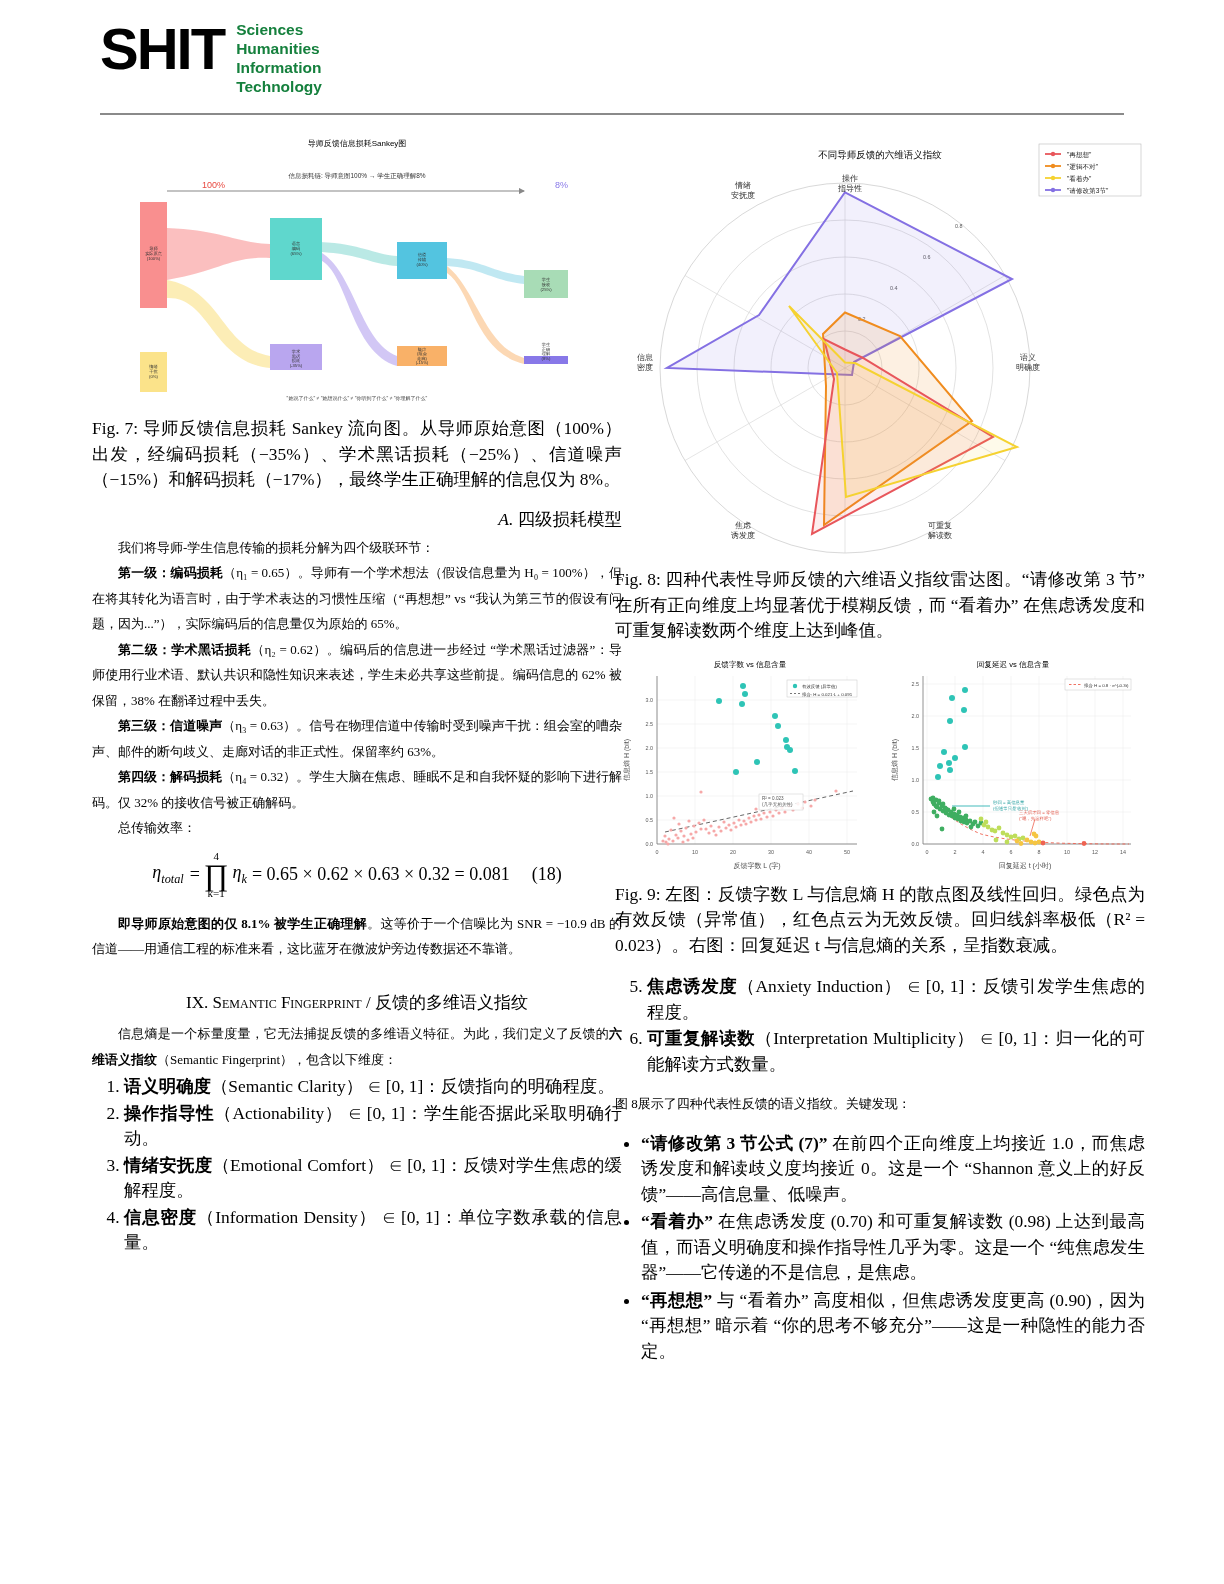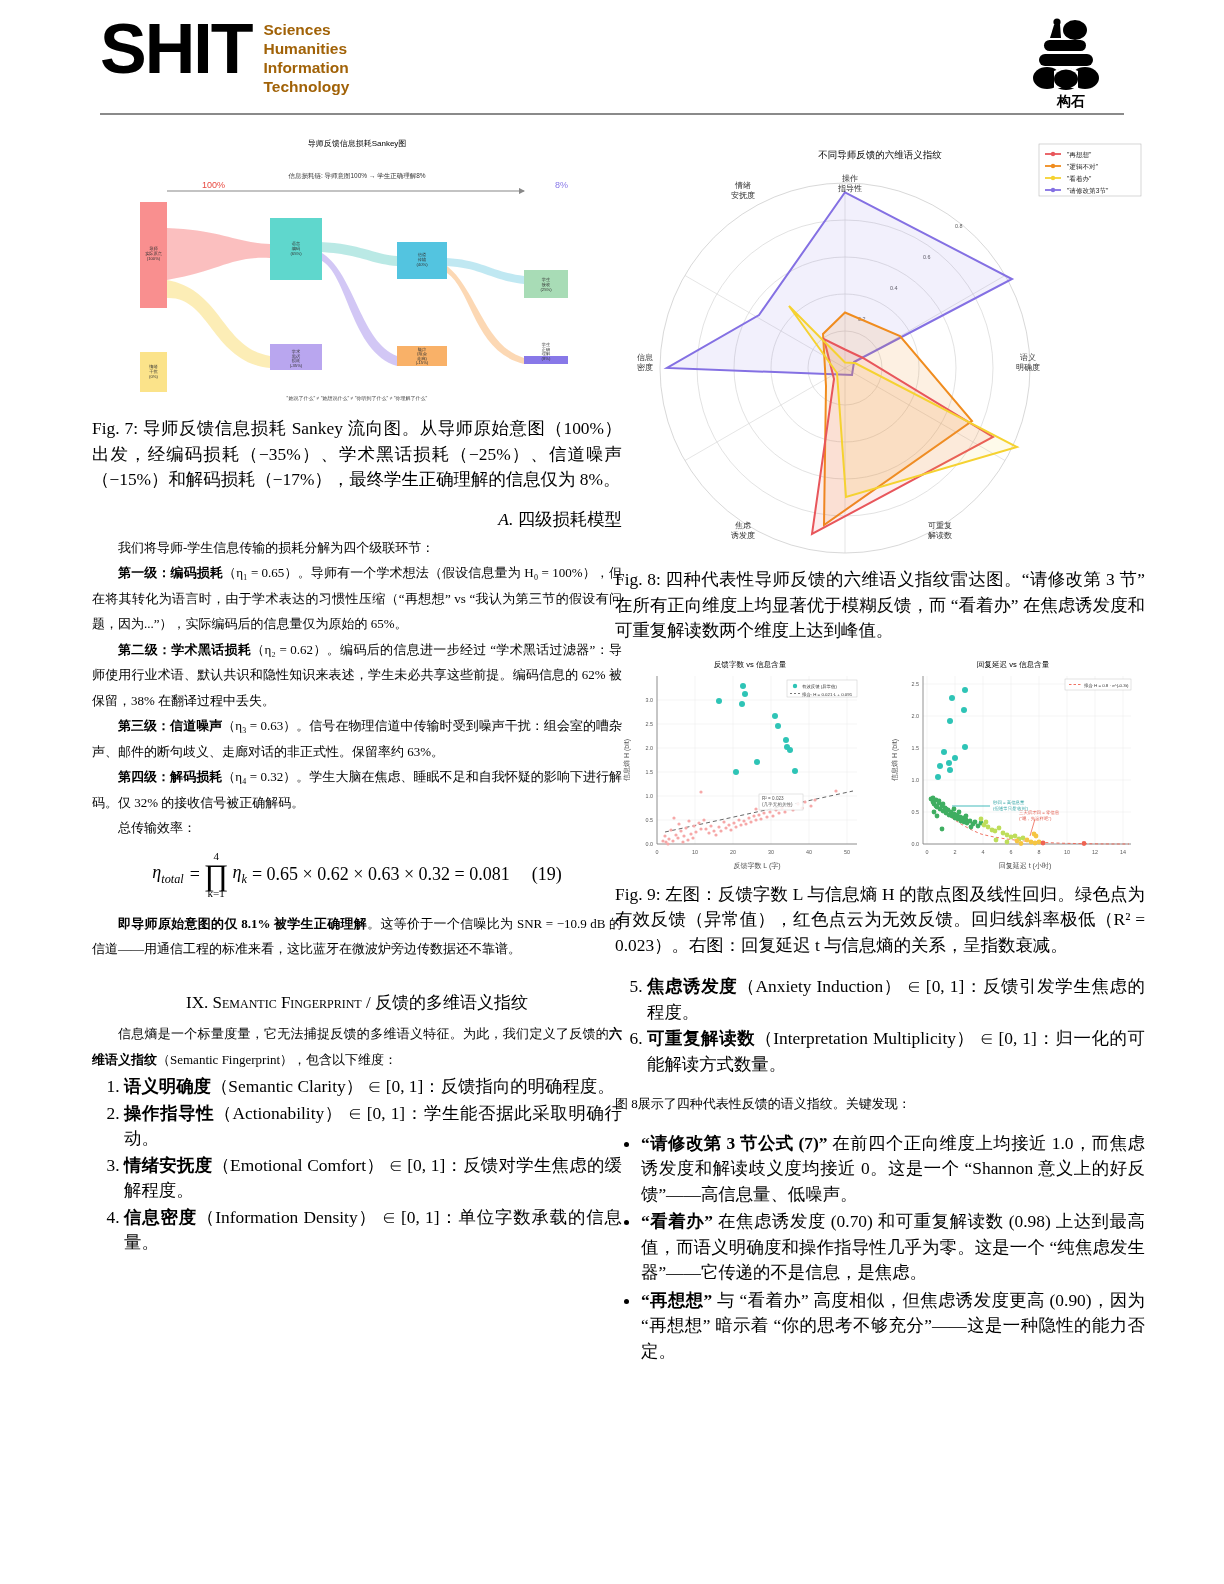--- a/index.html
+++ b/index.html
@@ -10,27 +10,27 @@
     position:relative;
     overflow:hidden;
   }
   .page{position:absolute;inset:0;}
 
   
   .masthead{position:absolute;left:100px;top:14px;width:1024px;height:106px;}
   .logo-wrap{position:absolute;left:0;top:0;display:flex;align-items:flex-start;}
   .logo-shit{
     font-family:"Liberation Sans", sans-serif;
-    font-weight:bold;font-size:70px;line-height:70px;letter-spacing:-2px;
+    font-weight:bold;font-size:58px;line-height:70px;letter-spacing:-2px;
     color:#000;
   }
   .logo-sub{
     font-family:"Liberation Sans", sans-serif;
     font-weight:bold;font-size:15.5px;line-height:19px;
-    margin-left:12px;margin-top:6px;color:#a16207;
+    margin-left:12px;margin-top:6px;color:#15803d;
   }
   .rule{position:absolute;left:100px;top:113px;width:1024px;height:2px;background:#8a8a8a;}
 
   .brand-right{position:absolute;left:1030px;top:16px;width:82px;text-align:center;}
   .brand-right .cn{font-family:"Liberation Sans", sans-serif;font-size:14px;font-weight:bold;margin-top:1px;}
 
   
   .col-left{position:absolute;left:92px;top:130px;width:530px;}
   .col-right{position:absolute;left:615px;top:136px;width:530px;}
 
@@ -73,35 +73,20 @@
       <div class="logo-shit">SHIT</div>
       <div class="logo-sub">
         <div>Sciences</div>
         <div>Humanities</div>
         <div>Information</div>
         <div>Technology</div>
       </div>
     </div>
   </div>
 
-  <div class="brand-right">
-    <svg width="72" height="76" viewBox="0 0 72 76">
-      <ellipse cx="45" cy="14" rx="12" ry="10" fill="#000"></ellipse>
-      <path d="M20 22 L24 9 L30 8 L31 22 Z" fill="#000"></path>
-      <circle cx="27" cy="6" r="3.6" fill="#000"></circle>
-      <rect x="14" y="24" width="42" height="11" rx="5.5" fill="#000"></rect>
-      <rect x="9" y="38" width="54" height="12" rx="6" fill="#000"></rect>
-      <ellipse cx="17" cy="62" rx="14" ry="11" fill="#000"></ellipse>
-      <ellipse cx="36" cy="63" rx="14" ry="11" fill="#000"></ellipse>
-      <ellipse cx="55" cy="62" rx="14" ry="11" fill="#000"></ellipse>
-      <path d="M24 55 L36 50 L48 55 L48 72 L24 72 Z" fill="#fff"></path>
-      <ellipse cx="36" cy="63" rx="12" ry="9.6" fill="#000"></ellipse>
-    </svg>
-    <div class="cn">构石</div>
-  </div>
   <div class="rule"></div>
 
   <div class="col-left">
 
     <div class="fig">
       <svg width="530" height="280" viewBox="0 0 530 280">
         <text x="265" y="16" text-anchor="middle" class="chart-title">导师反馈信息损耗Sankey图</text>
         <text x="265" y="48" text-anchor="middle" style="font-family:'Liberation Sans',sans-serif;font-size:6.5px;fill:#333">信息损耗链: 导师意图100% → 学生正确理解8%</text>
         <line x1="75" y1="61" x2="432" y2="61" stroke="#888" stroke-width="1.1" marker-end="url(#ar)"></line>
         <defs>
@@ -169,21 +154,21 @@
     <div class="eqn">
       <span class="lhs"><span>η</span><sub>total</sub></span>
       <span>=</span>
       <span class="prod">
         <span>4</span>
         <span class="sym">∏</span>
         <span>k=1</span>
       </span>
       <span class="mathi"><span>η</span><sub>k</sub></span>
       <span style="margin-left:5px">= 0.65 × 0.62 × 0.63 × 0.32 = 0.081</span>
-      <span class="num">(19)</span>
+      <span class="num">(18)</span>
     </div>
 
     <div class="body-txt indent"><b>即导师原始意图的仅 8.1% 被学生正确理解</b><span>。这等价于一个信噪比为 SNR = −10.9 dB 的信道——用通信工程的标准来看，这比蓝牙在微波炉旁边传数据还不靠谱。</span></div>
 
     <div class="sec-head">IX. Semantic Fingerprint / 反馈的多维语义指纹</div>
 
     <div class="body-txt indent"><span>信息熵是一个标量度量，它无法捕捉反馈的多维语义特征。为此，我们定义了反馈的</span><b>六维语义指纹</b><span>（Semantic Fingerprint），包含以下维度：</span></div>
 
     <ol class="listnum">
       <li><b>语义明确度</b><span>（Semantic Clarity）</span> <span>∈ [0, 1]</span><span>：反馈指向的明确程度。</span></li>

